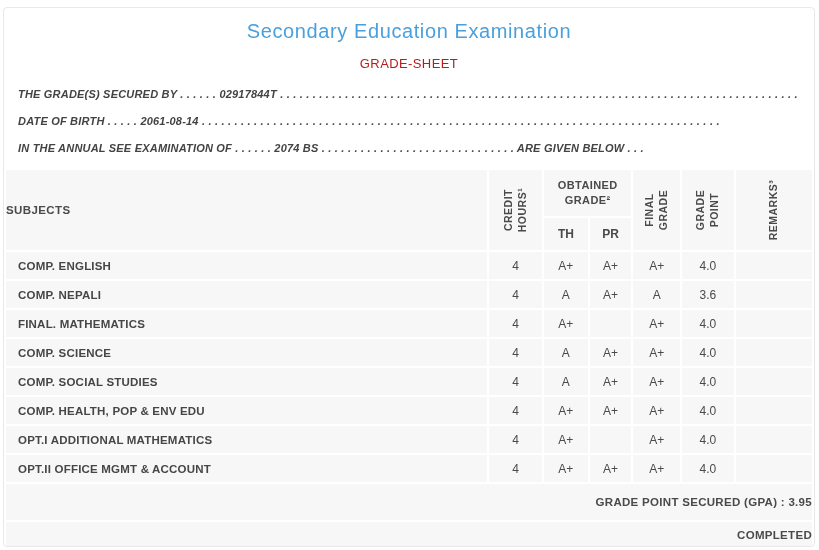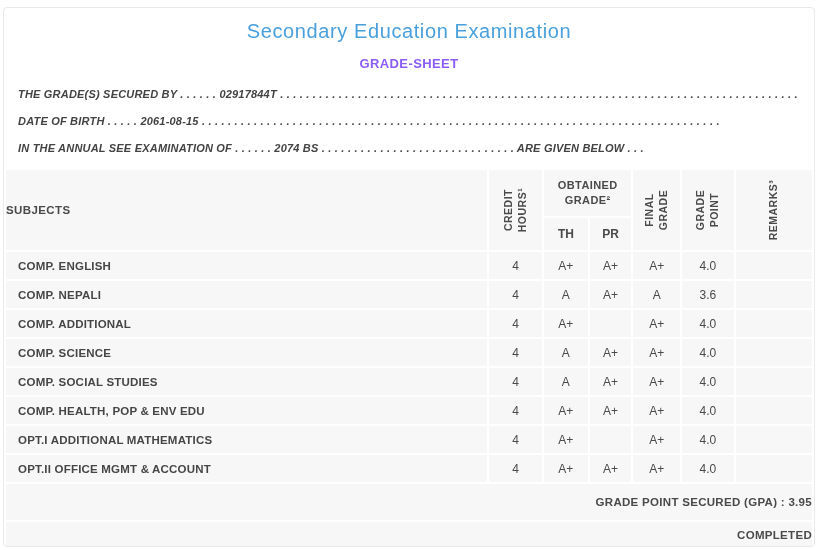--- a/index.html
+++ b/index.html
@@ -24,22 +24,22 @@
     font-size:20px;line-height:24px;
     letter-spacing:0.6px;
     color:#4aa0dc;
     font-weight:400;
   }
   .subtitle{
     margin-top:12px;
     text-align:center;
     font-size:13px;line-height:17px;
     letter-spacing:0.4px;
-    color:#8b5cf6;
-    font-weight:700;
+    color:#b91c1c;
+    font-weight:400;
   }
   .info{
     margin:9px 14px 0 14px;
     color:#434343;
     font-style:italic;
   }
   .info-line{
     height:27px;line-height:27px;
     font-size:11px;font-weight:700;
     letter-spacing:0.2px;
@@ -108,21 +108,21 @@
   <div class="info">
     <div class="info-line clip">
       <span>THE GRADE(S) SECURED BY</span>
       <span class="dots">. . . . . .</span>
       <span>02917844T</span>
       <span class="dots">. . . . . . . . . . . . . . . . . . . . . . . . . . . . . . . . . . . . . . . . . . . . . . . . . . . . . . . . . . . . . . . . . . . . . . . . . . . . . . . .</span>
     </div>
     <div class="info-line clip">
       <span>DATE OF BIRTH</span>
       <span class="dots">. . . . .</span>
-      <span>2061-08-15</span>
+      <span>2061-08-14</span>
       <span class="dots">. . . . . . . . . . . . . . . . . . . . . . . . . . . . . . . . . . . . . . . . . . . . . . . . . . . . . . . . . . . . . . . . . . . . . . . . . . . . . . . .</span>
     </div>
     <div class="info-line">
       <span>IN THE ANNUAL SEE EXAMINATION OF</span>
       <span class="dots">. . . . . .</span>
       <span>2074 BS</span>
       <span class="dots">. . . . . . . . . . . . . . . . . . . . . . . . . . . . . .</span>
       <span>ARE GIVEN BELOW</span>
       <span class="dots">. . .</span>
     </div>
@@ -184,21 +184,21 @@
       <tr>
         <td class="sub">COMP. NEPALI</td>
         <td>4</td>
         <td>A</td>
         <td>A+</td>
         <td>A</td>
         <td>3.6</td>
         <td></td>
       </tr>
       <tr>
-        <td class="sub">COMP. ADDITIONAL</td>
+        <td class="sub">FINAL. MATHEMATICS</td>
         <td>4</td>
         <td>A+</td>
         <td></td>
         <td>A+</td>
         <td>4.0</td>
         <td></td>
       </tr>
       <tr>
         <td class="sub">COMP. SCIENCE</td>
         <td>4</td>

